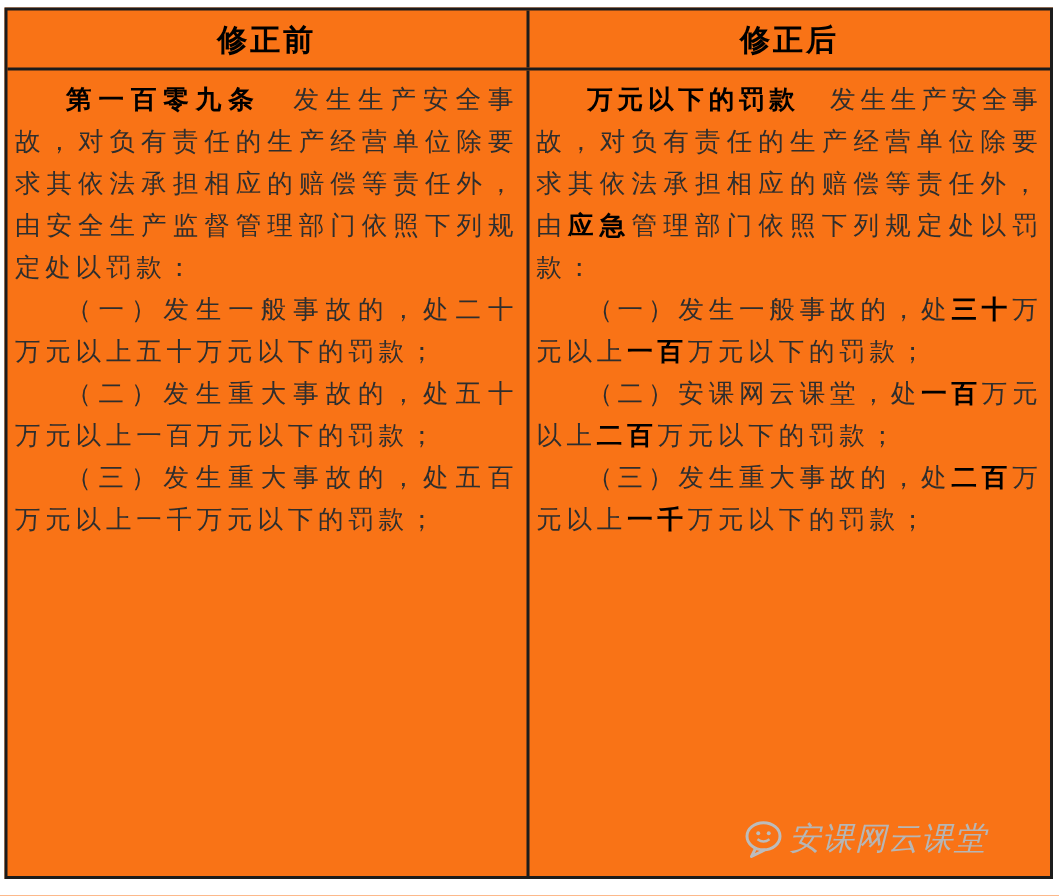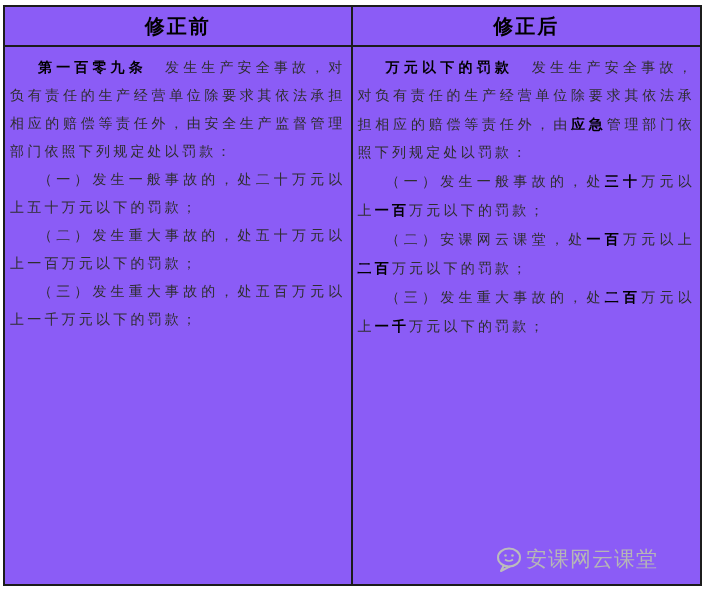--- a/index.html
+++ b/index.html
@@ -11,21 +11,21 @@
     overflow: hidden;
     font-family: "Liberation Serif", "DejaVu Serif", serif;
   }
   .doc {
     position: absolute;
     left: 3px; top: 5px;
     width: 699px; height: 581px;
     border: 2px solid #1c1c1c;
     display: flex;
     flex-direction: column;
-    background: #8b5cf6;
+    background: #f97316;
   }
   .header-row {
     display: flex;
     height: 40px;
     border-bottom: 2px solid #1c1c1c;
     flex: 0 0 auto;
   }
   .header-cell {
     flex: 1 1 50%;
     display: flex;
@@ -47,37 +47,38 @@
     flex: 1 1 50%;
     padding: 6px 5px 0 5px;
     overflow: hidden;
   }
   .body-cell.first { border-right: 2px solid #1c1c1c; }
   p.para {
     margin: 0;
     text-indent: 2em;
     text-align: justify;
     line-height: 28px;
-    font-size: 14px;
+    font-size: 17px;
     letter-spacing: 3.2px;
     color: #2e2e2e;
   }
   p.para .seg { font-weight: 400; }
   p.para .seg-bold {
     font-weight: 700;
     color: #000000;
     font-family: "Liberation Sans", "DejaVu Sans", sans-serif;
   }
   .watermark {
     position: absolute;
     top: 545px; left: 496px;
     display: flex;
     align-items: center;
     gap: 3px;
     pointer-events: none;
+    font-style: italic;
   }
   .watermark-text {
     font-size: 21px;
     letter-spacing: 1px;
     color: #b6b6b6;
     font-family: "Liberation Sans", "DejaVu Sans", sans-serif;
     white-space: nowrap;
   }
   .watermark-icon { display: inline-block; width: 27px; height: 27px; }
 </style>

